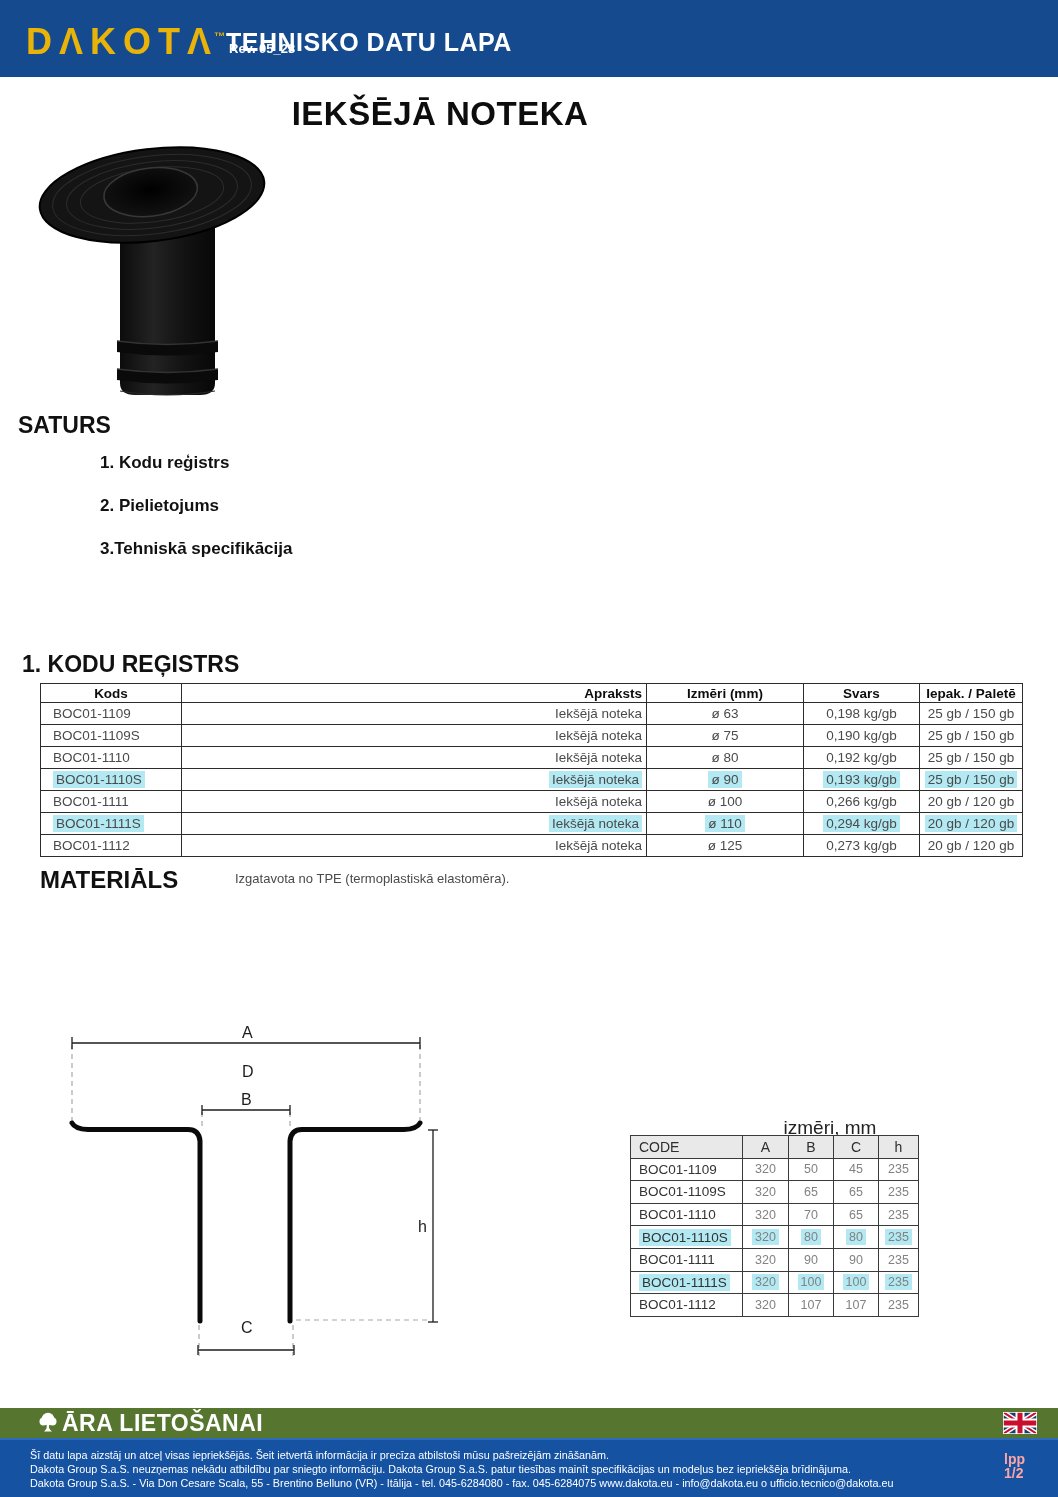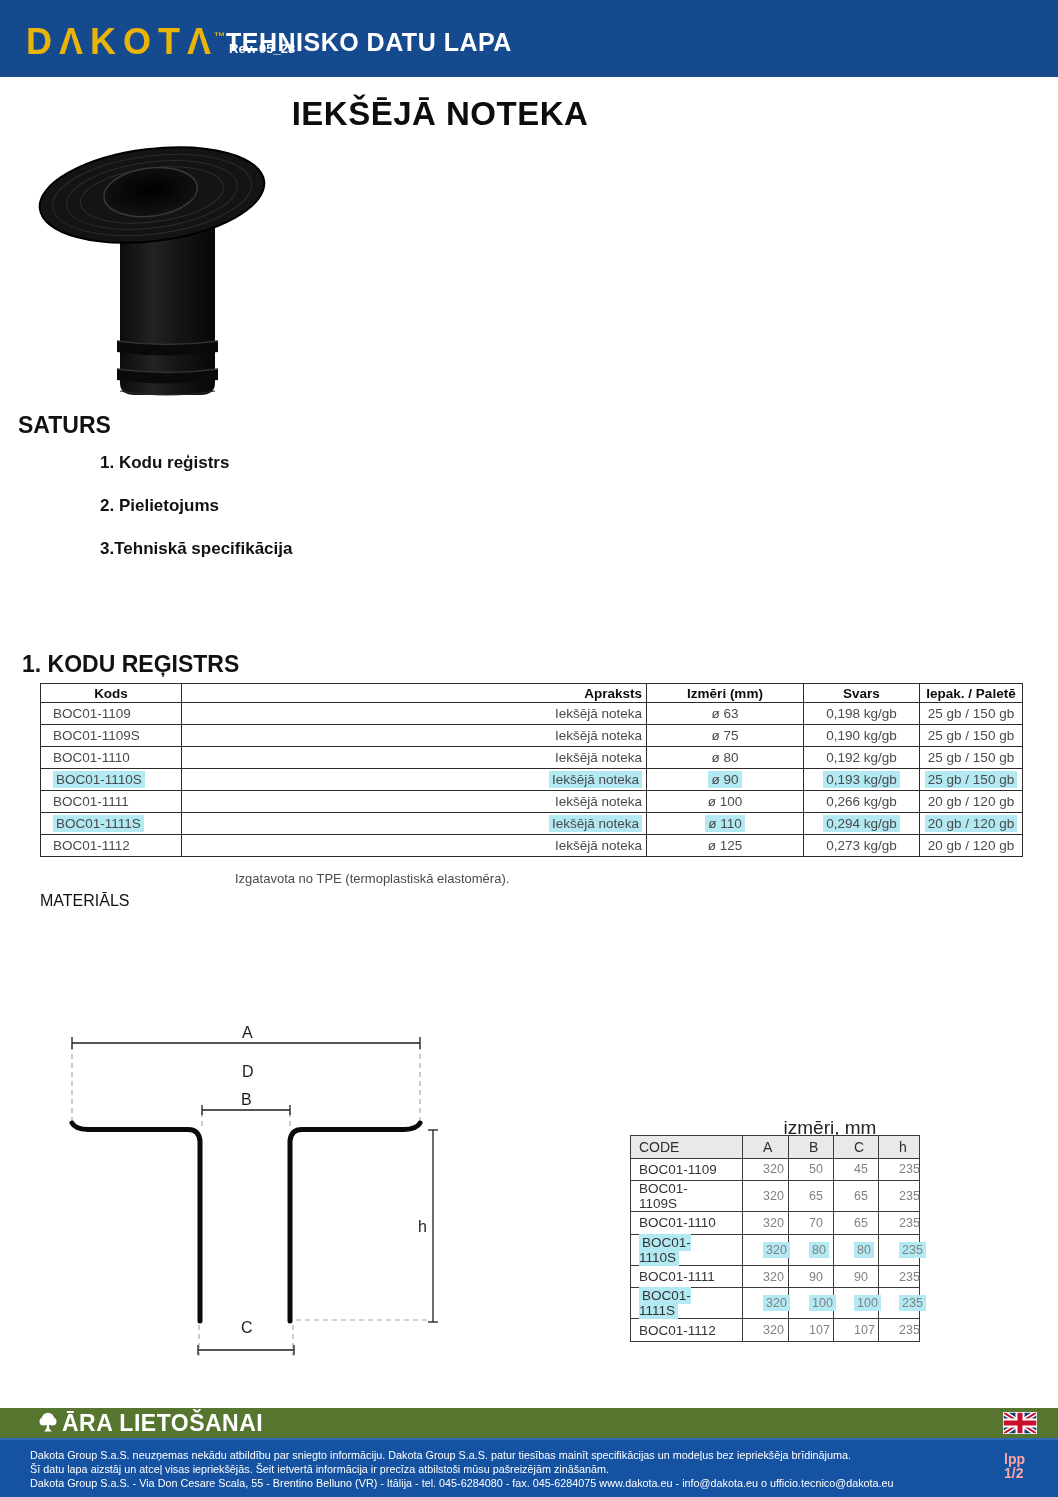--- a/index.html
+++ b/index.html
@@ -39,32 +39,32 @@
   .codes-table .c2 { width:157px; }
   .codes-table .c3 { width:116px; }
   .codes-table .c4 { width:103px; }
   .codes-table td.c0 { text-align:left; padding-left:12px; }
   .codes-table th.c1, .codes-table td.c1 { text-align:right; padding-left:9px; }
   .codes-table td.c2, .codes-table td.c3, .codes-table td.c4,
   .codes-table th.c0, .codes-table th.c2, .codes-table th.c3, .codes-table th.c4 { text-align:center; }
   .hl { background:#b2e9f2; padding:1px 3px; }
 
   
-  .material-label { position:absolute; left:40px; top:892px; font-size:16px; font-weight:400; color:#111; }
+  .material-label { position:absolute; left:40px; top:866px; font-size:24px; font-weight:700; color:#111; }
   .material-text { position:absolute; left:235px; top:871px; font-size:13px; color:#4a4a4a; }
 
   
   .drawing { position:absolute; left:60px; top:1022px; }
   .dim-label { font-size:16px; fill:#1c1c1c; font-family:"Liberation Sans",sans-serif; }
 
   
   .dims-title { position:absolute; left:742px; top:1117px; width:176px; text-align:center;
                 font-size:19px; color:#222; }
   .dims-table { position:absolute; left:630px; top:1135px; width:288px; table-layout:fixed; }
-  .dims-table th, .dims-table td { border:1px solid #3a3a3a; height:22.6px; padding:0 20px; text-align:center;margin-left:24px; }
+  .dims-table th, .dims-table td { border:1px solid #3a3a3a; height:22.6px; padding:0 3px; text-align:center;margin-left:24px; }
   .dims-table th { background:#e9e9e9; font-size:14px; font-weight:500; color:#2e2e2e; }
   .dims-table .d0 { width:112px; text-align:left; padding-left:8px; }
   .dims-table .d1 { width:46px; } .dims-table .d2 { width:45px; }
   .dims-table .d3 { width:45px; } .dims-table .d4 { width:40px; }
   .dims-table td.d0 { font-size:13.5px; color:#333; }
   .dims-table td.num { font-size:12.5px; color:#828282; }
 
   
   .usage-bar { position:absolute; left:0; top:1408px; width:1058px; height:30px; background:#56752f; }
   .usage-text { position:absolute; left:62px; top:2px; color:#fff; font-size:23px; font-weight:800; letter-spacing:0.5px;text-align:right; }
@@ -313,22 +313,22 @@
       <path d="M0,0 L34,22 M34,0 L0,22" stroke="#fff" stroke-width="5"></path>
       <path d="M0,0 L34,22 M34,0 L0,22" stroke="#c8102e" stroke-width="2"></path>
       <path d="M17,0 V22 M0,11 H34" stroke="#fff" stroke-width="9"></path>
       <path d="M17,0 V22 M0,11 H34" stroke="#c8102e" stroke-width="5"></path>
       <rect width="34" height="22" fill="none" stroke="#fff" stroke-width="1.5"></rect>
     </svg>
   </div>
 
   <div class="footer-bar">
     <div class="disclaimer">
+      <div>Šī datu lapa aizstāj un atceļ visas iepriekšējās. Šeit ietvertā informācija ir precīza atbilstoši mūsu pašreizējām zināšanām.</div>
       <div>Dakota Group S.a.S. neuzņemas nekādu atbildību par sniegto informāciju. Dakota Group S.a.S. patur tiesības mainīt specifikācijas un modeļus bez iepriekšēja brīdinājuma.</div>
-      <div>Šī datu lapa aizstāj un atceļ visas iepriekšējās. Šeit ietvertā informācija ir precīza atbilstoši mūsu pašreizējām zināšanām.</div>
       <div>Dakota Group S.a.S. - Via Don Cesare Scala, 55 - Brentino Belluno (VR) - Itālija - tel. 045-6284080 - fax. 045-6284075 www.dakota.eu - info@dakota.eu o ufficio.tecnico@dakota.eu</div>
     </div>
     <div class="page-num">
       <div>lpp</div>
       <div>1/2</div>
     </div>
   </div>
 
 </div>
 

